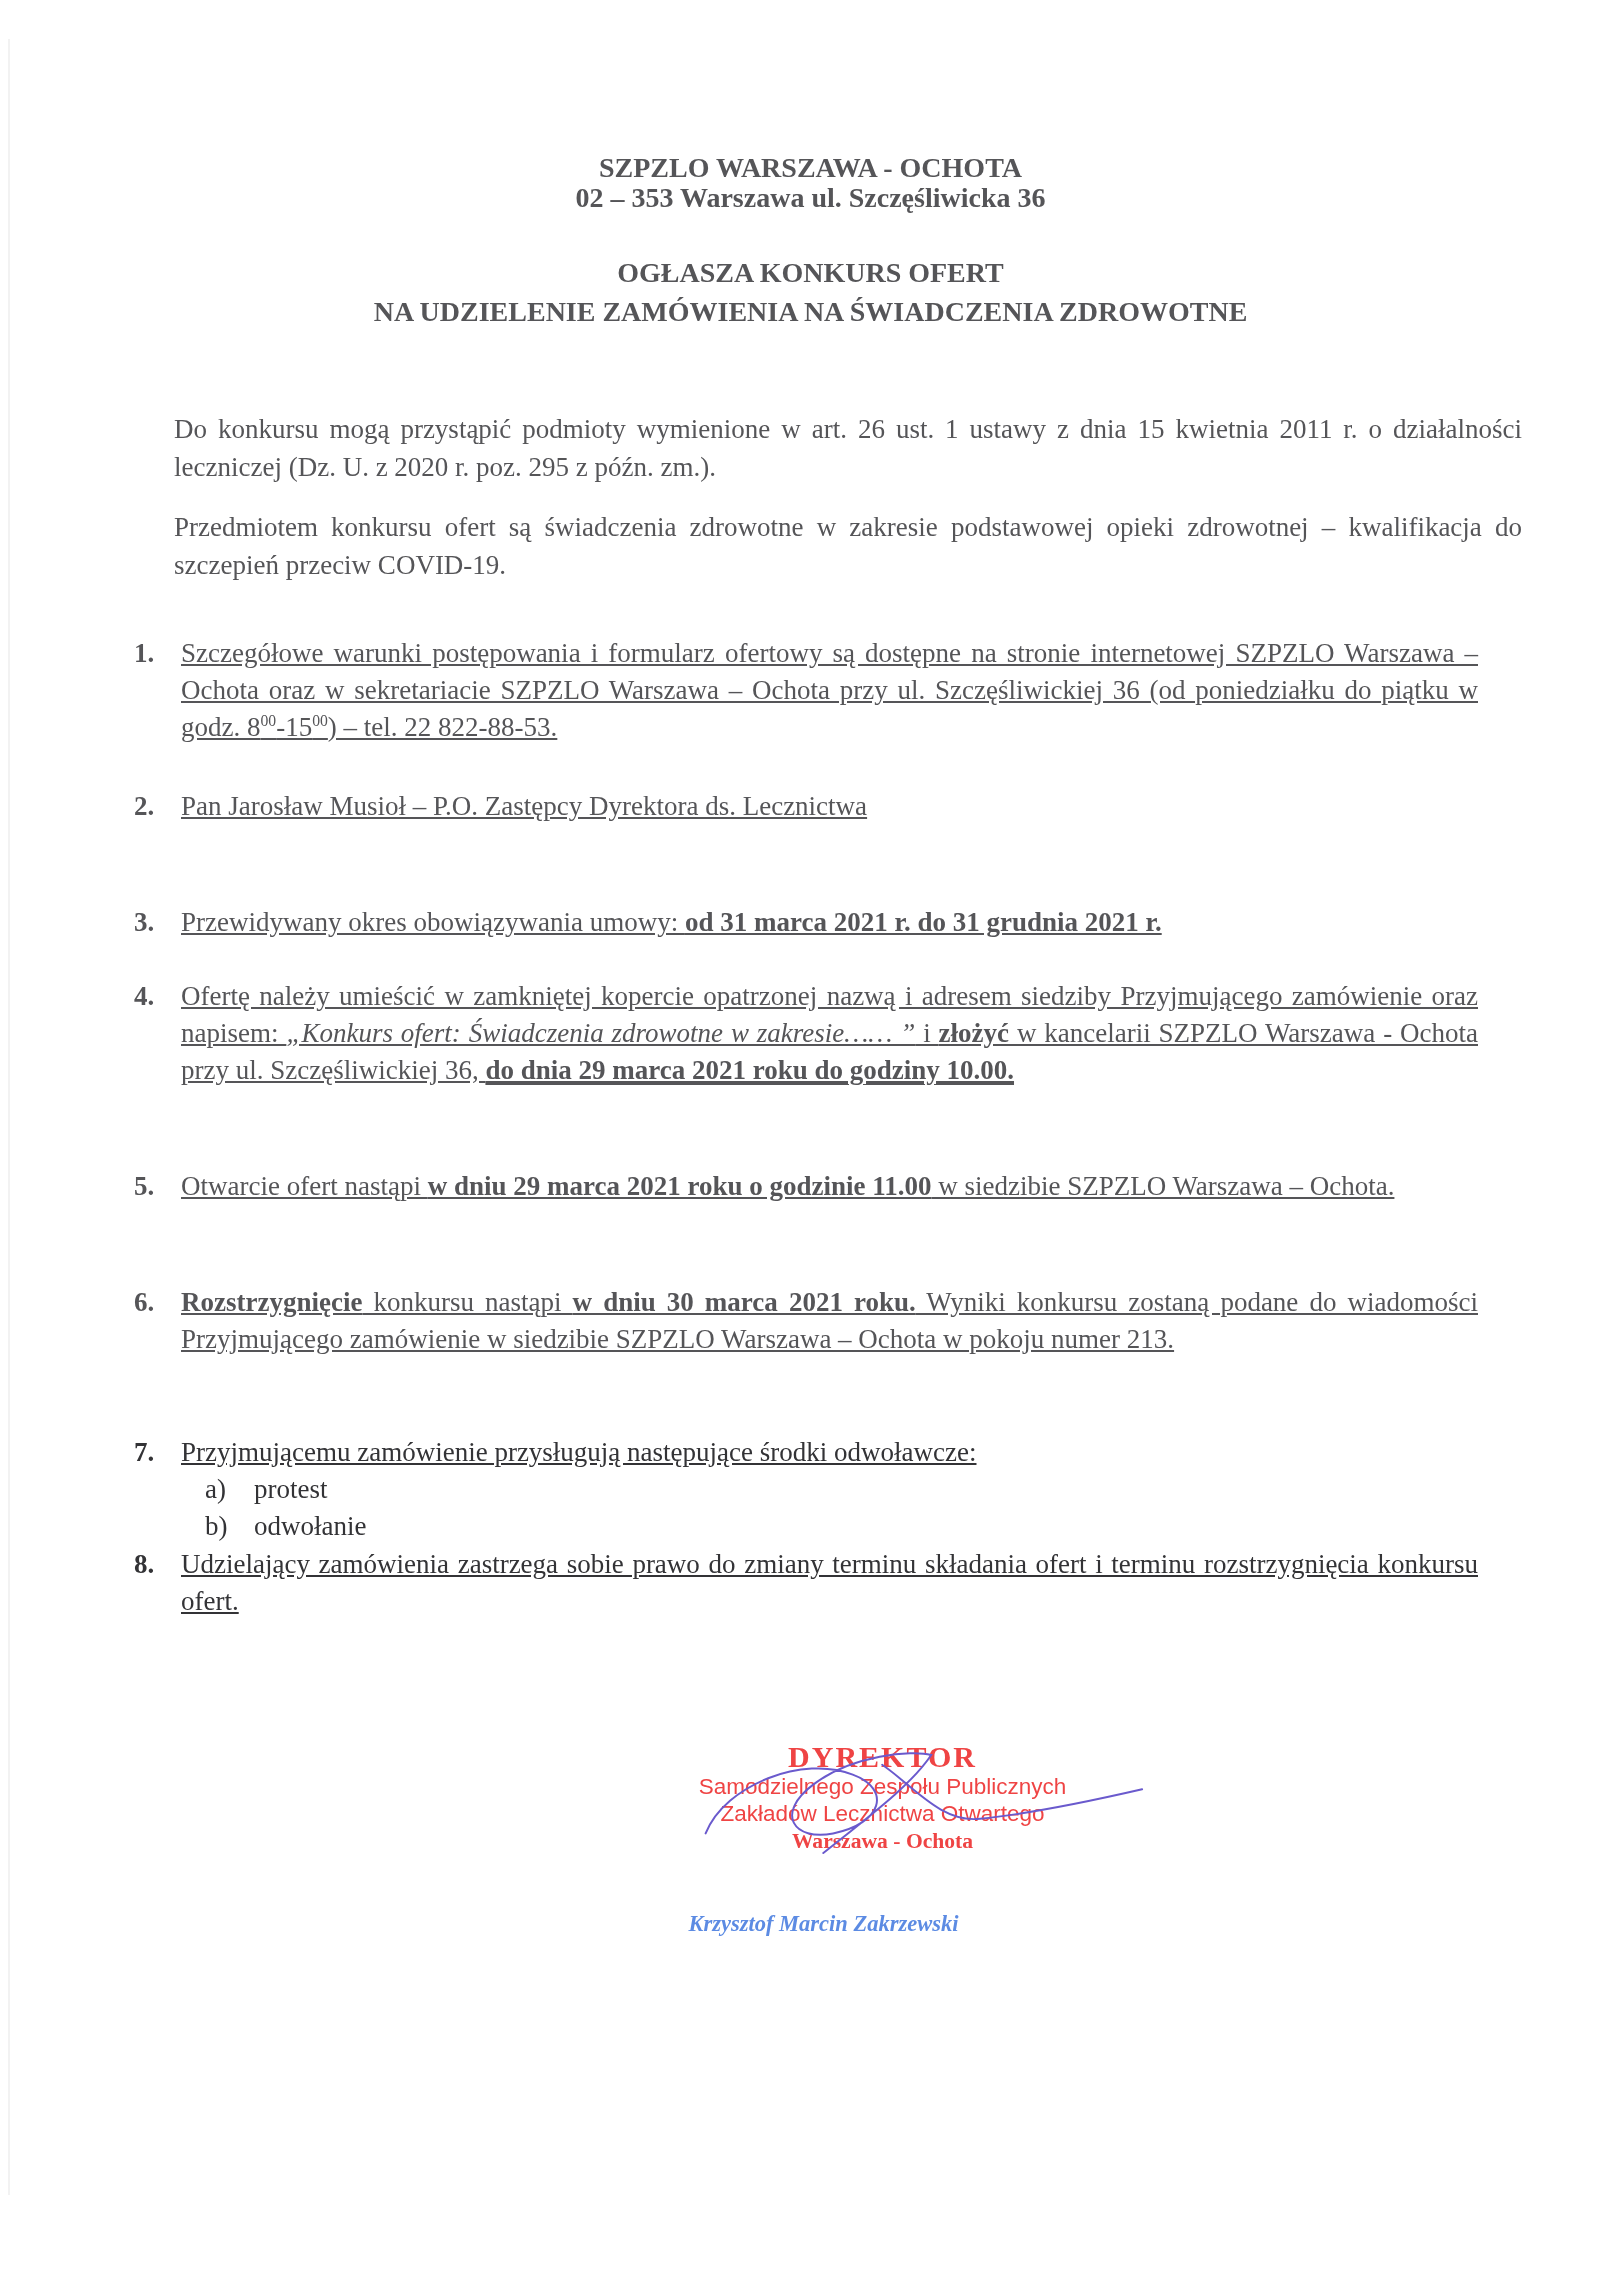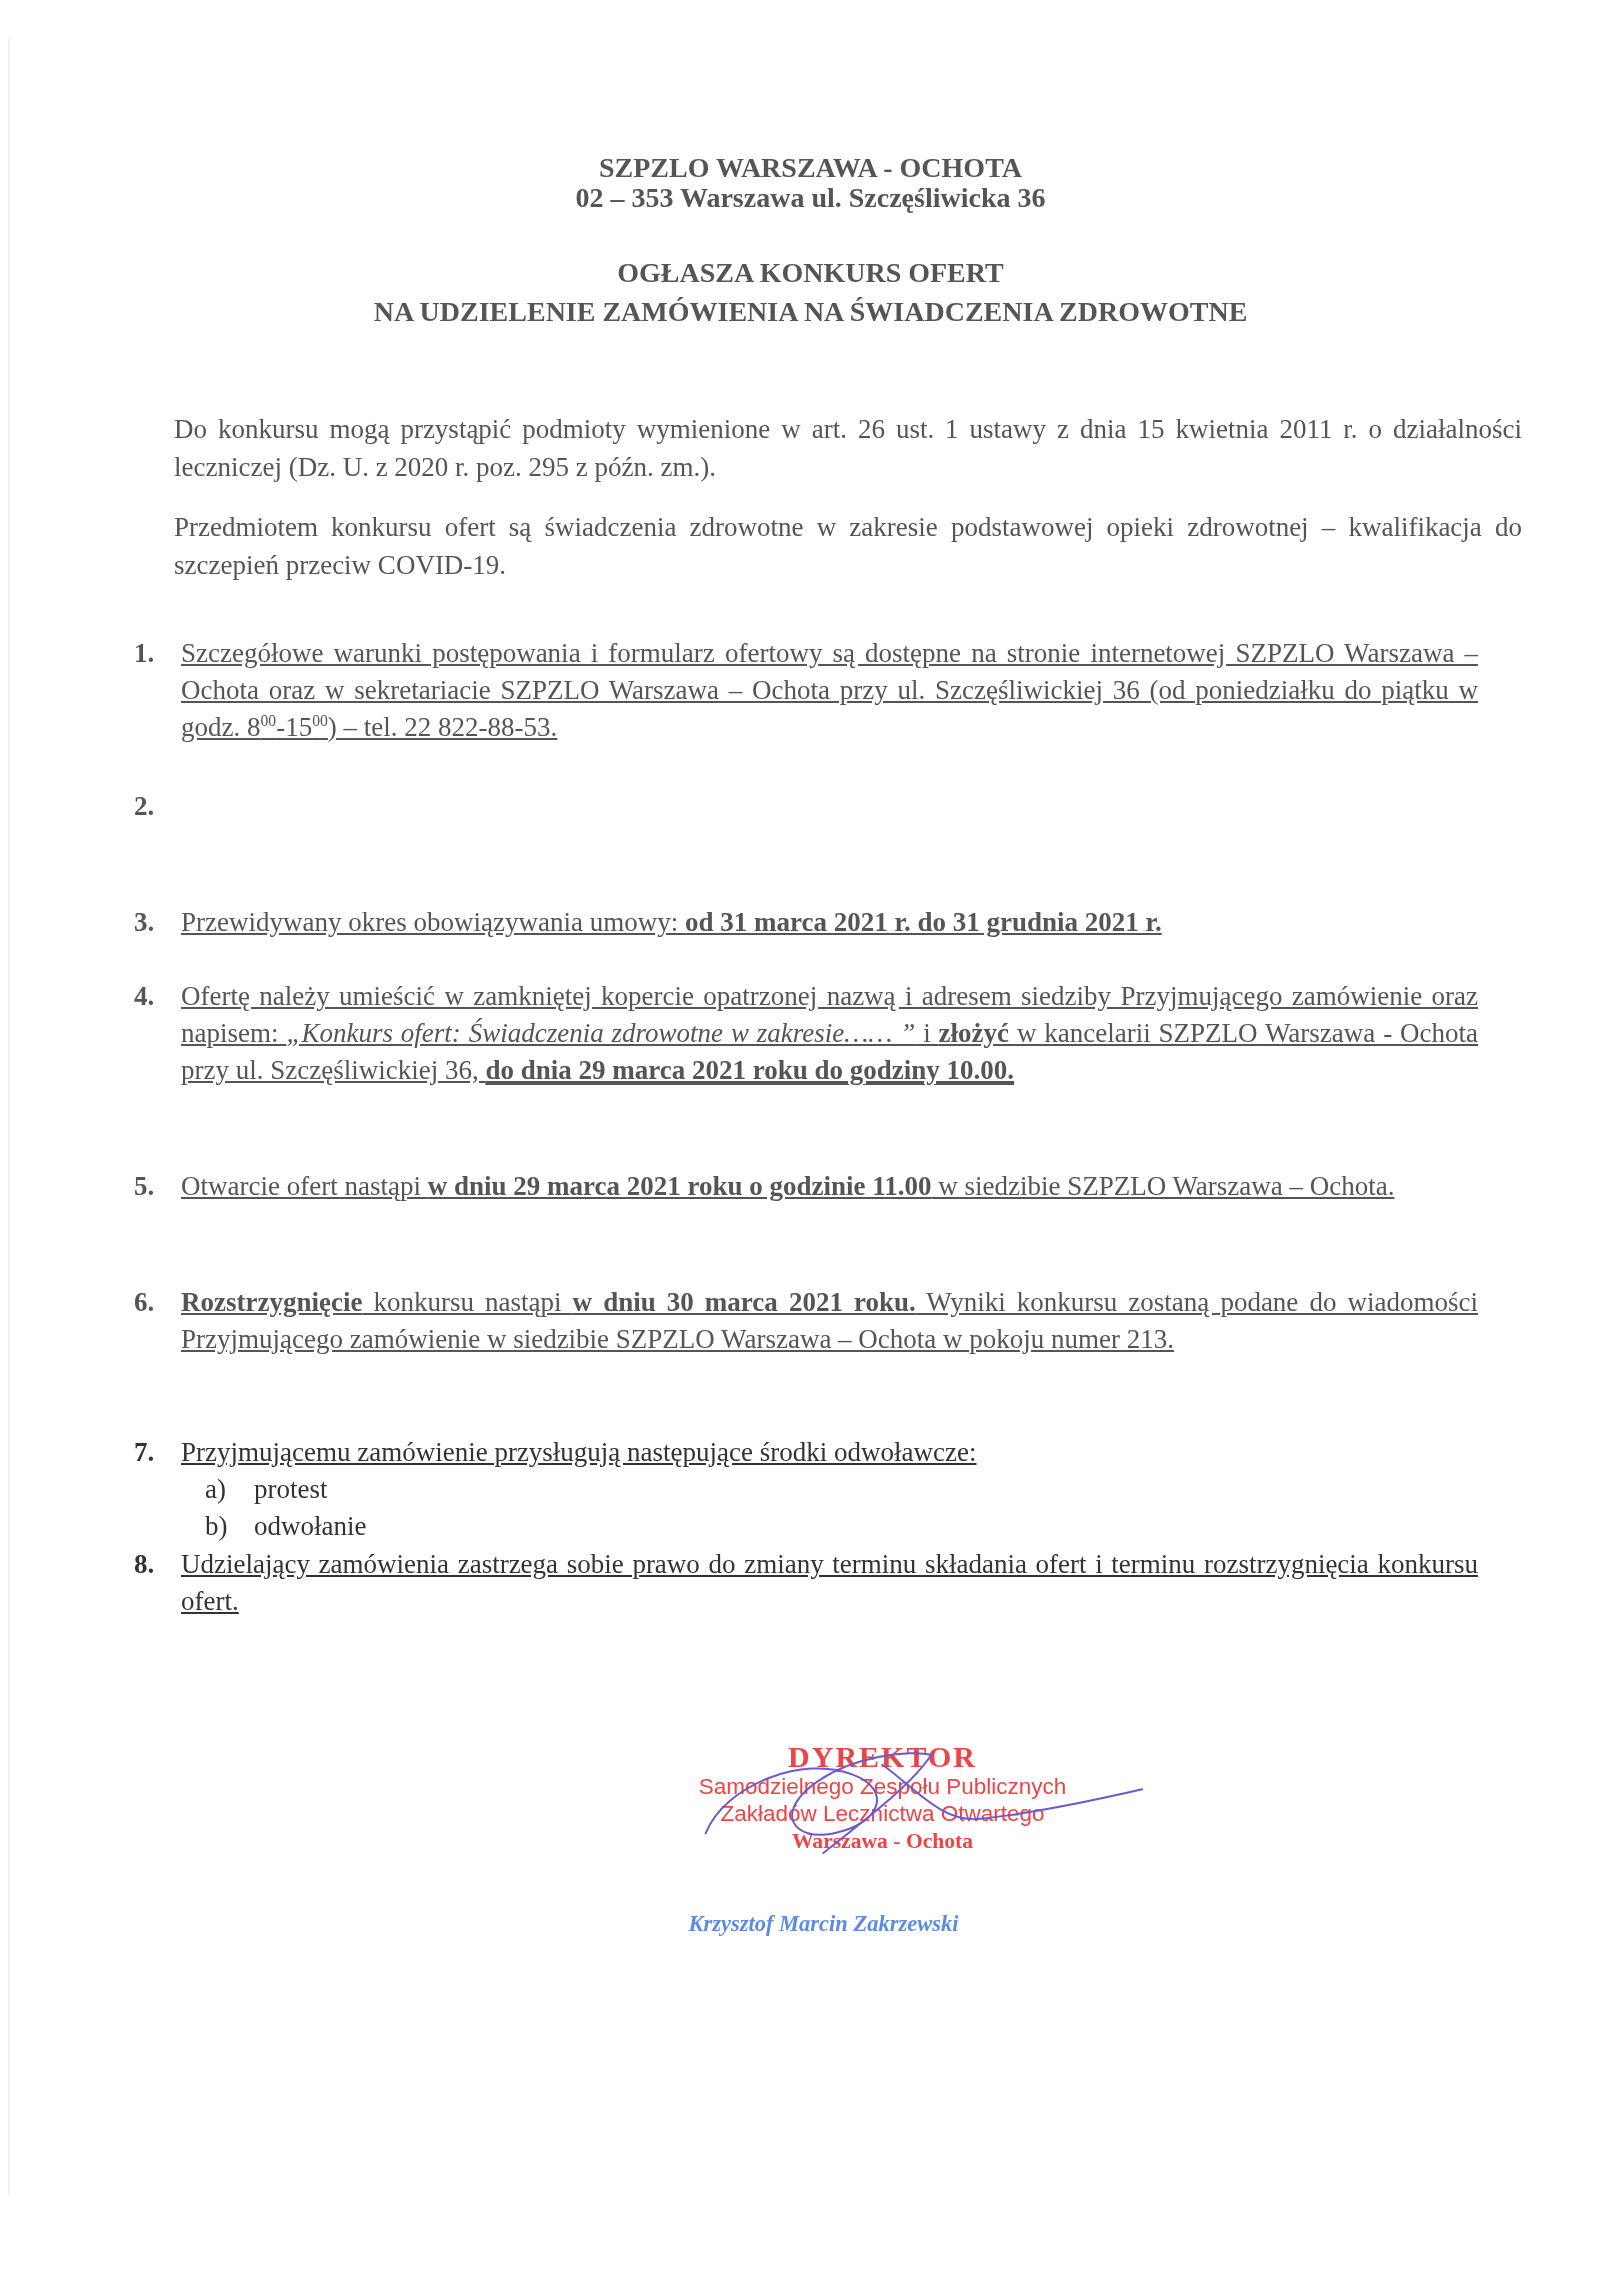--- a/index.html
+++ b/index.html
@@ -46,20 +46,21 @@
   <div class="item" style="top:635px;">
     <span class="num">1.</span>
     <div class="txt">
       <span>Szczegółowe warunki postępowania i formularz ofertowy są dostępne na stronie internetowej SZPZLO Warszawa – Ochota oraz w sekretariacie SZPZLO Warszawa – Ochota przy ul. Szczęśliwickiej 36 (od poniedziałku do piątku w godz. 8</span><sup>00</sup><span>-15</span><sup>00</sup><span>) – tel. 22 822-88-53.</span>
     </div>
   </div>
 
   <div class="item" style="top:788px;">
     <span class="num">2.</span>
     <div class="txt">
+      <div>Pan Jarosław Musioł – P.O. Zastępcy Dyrektora ds. Lecznictwa</div>
     </div>
   </div>
 
   <div class="item" style="top:904px;">
     <span class="num">3.</span>
     <div class="txt">
       <span>Przewidywany okres obowiązywania umowy: </span><span class="bold">od 31 marca 2021 r. do 31 grudnia 2021 r.</span>
     </div>
   </div>
 

